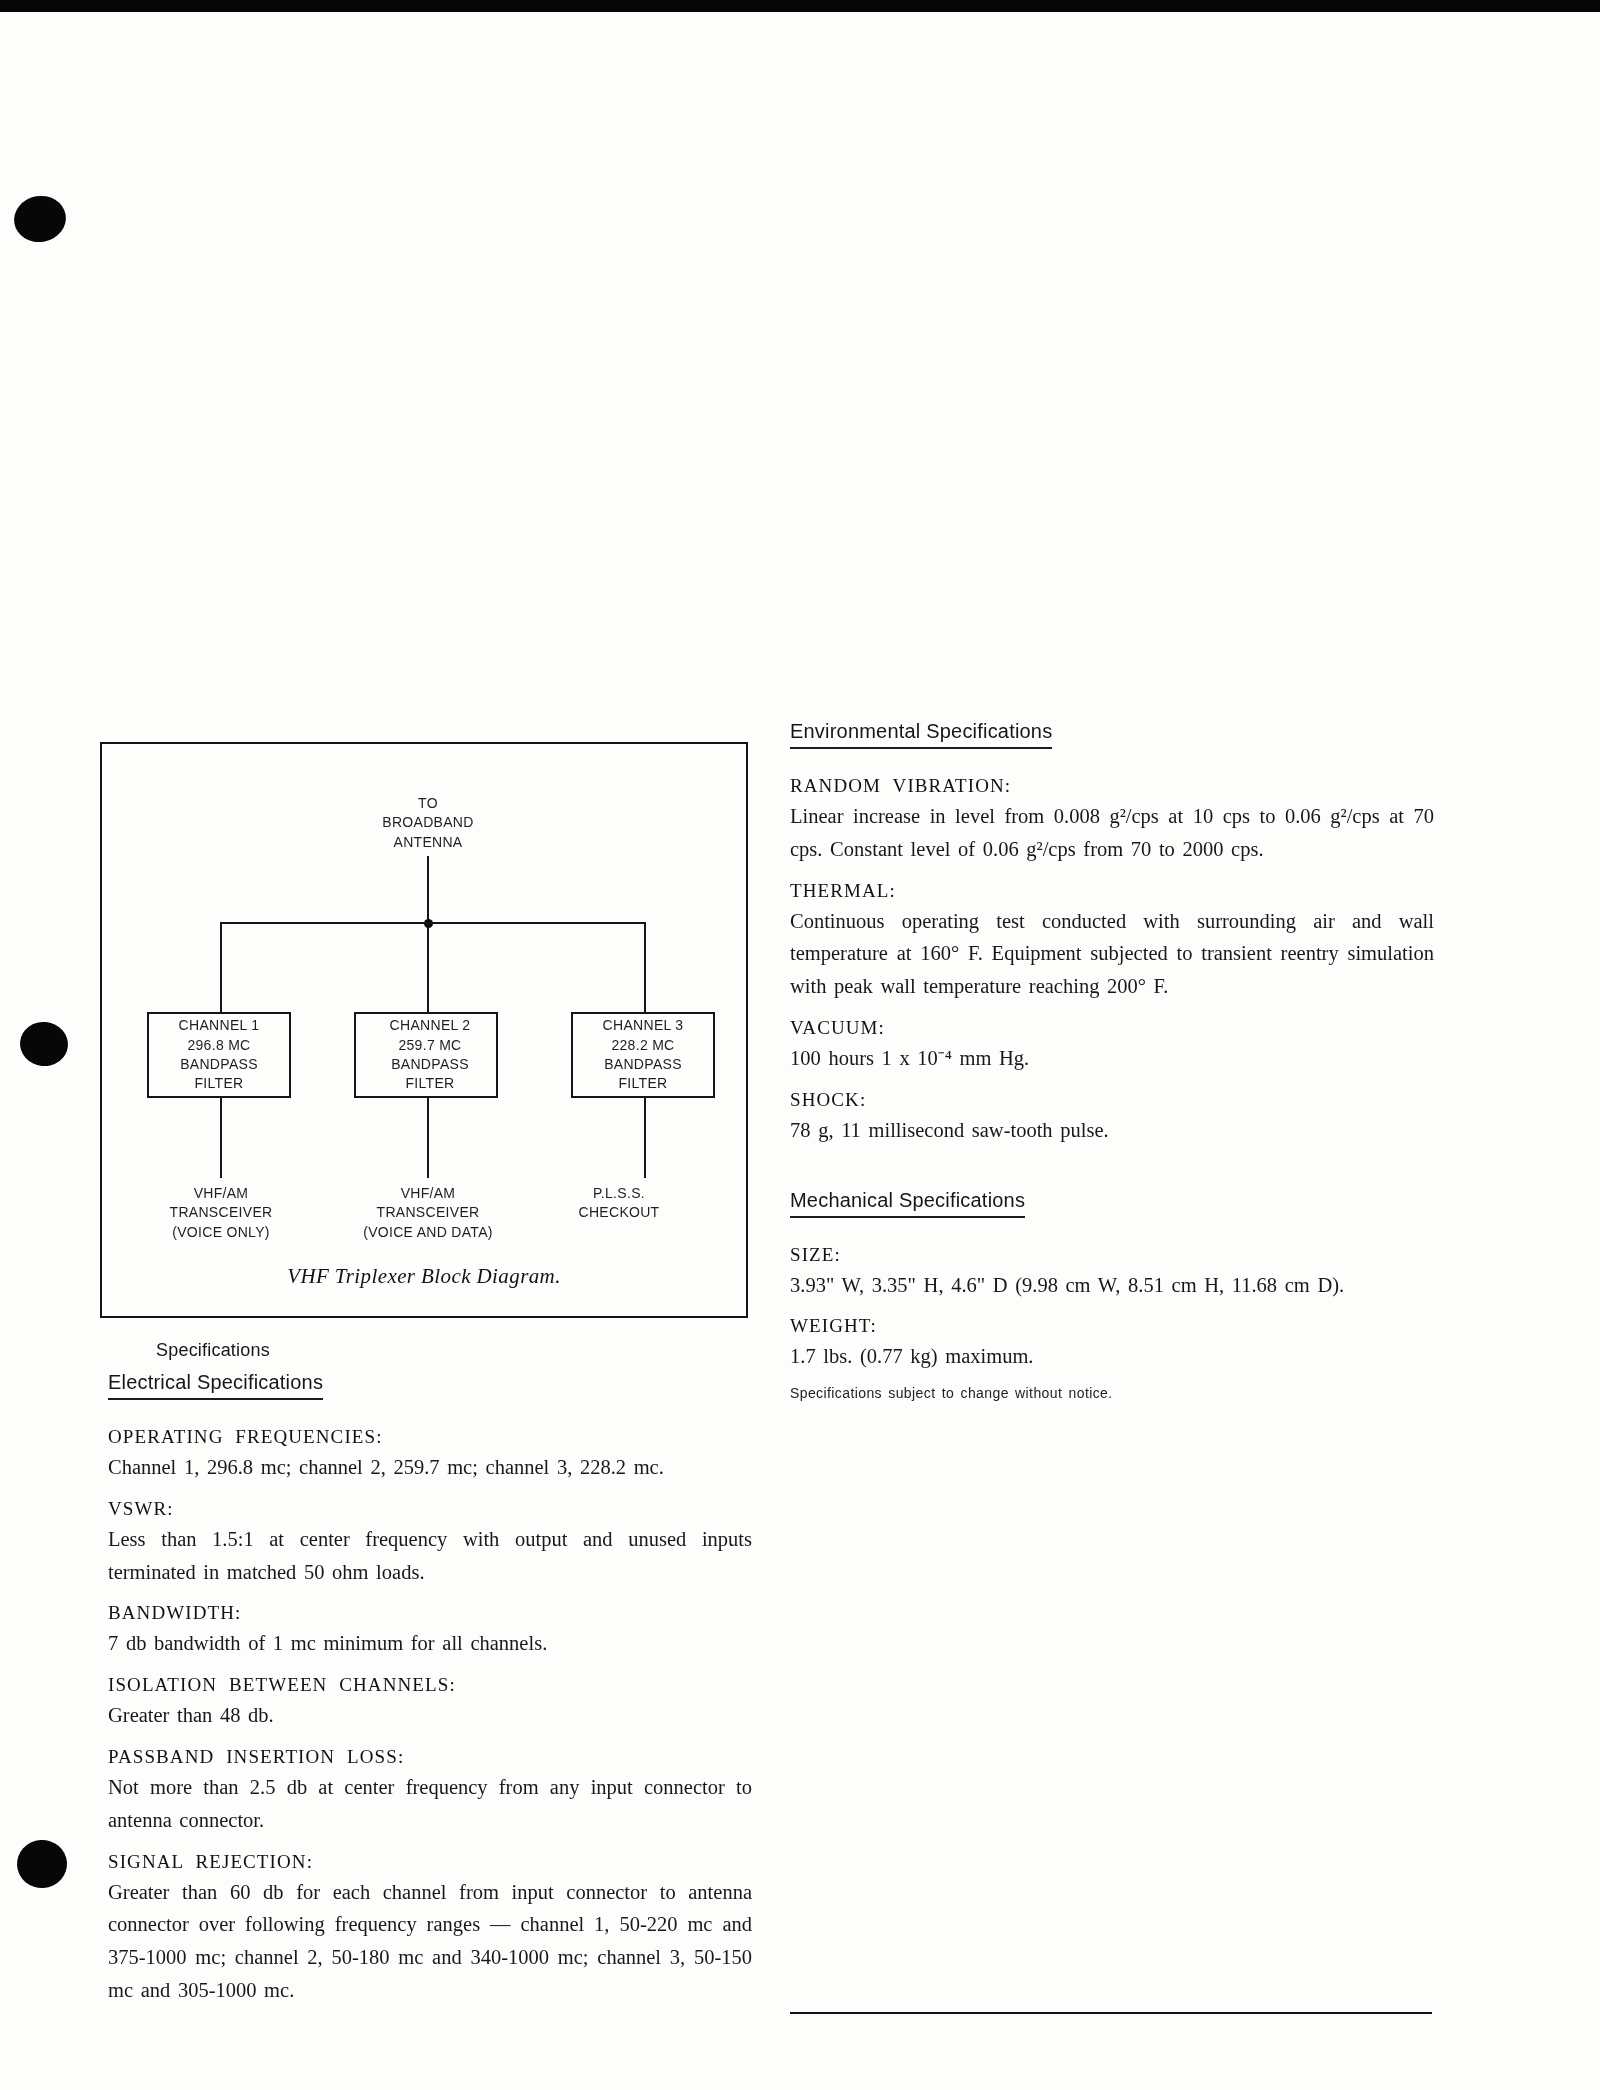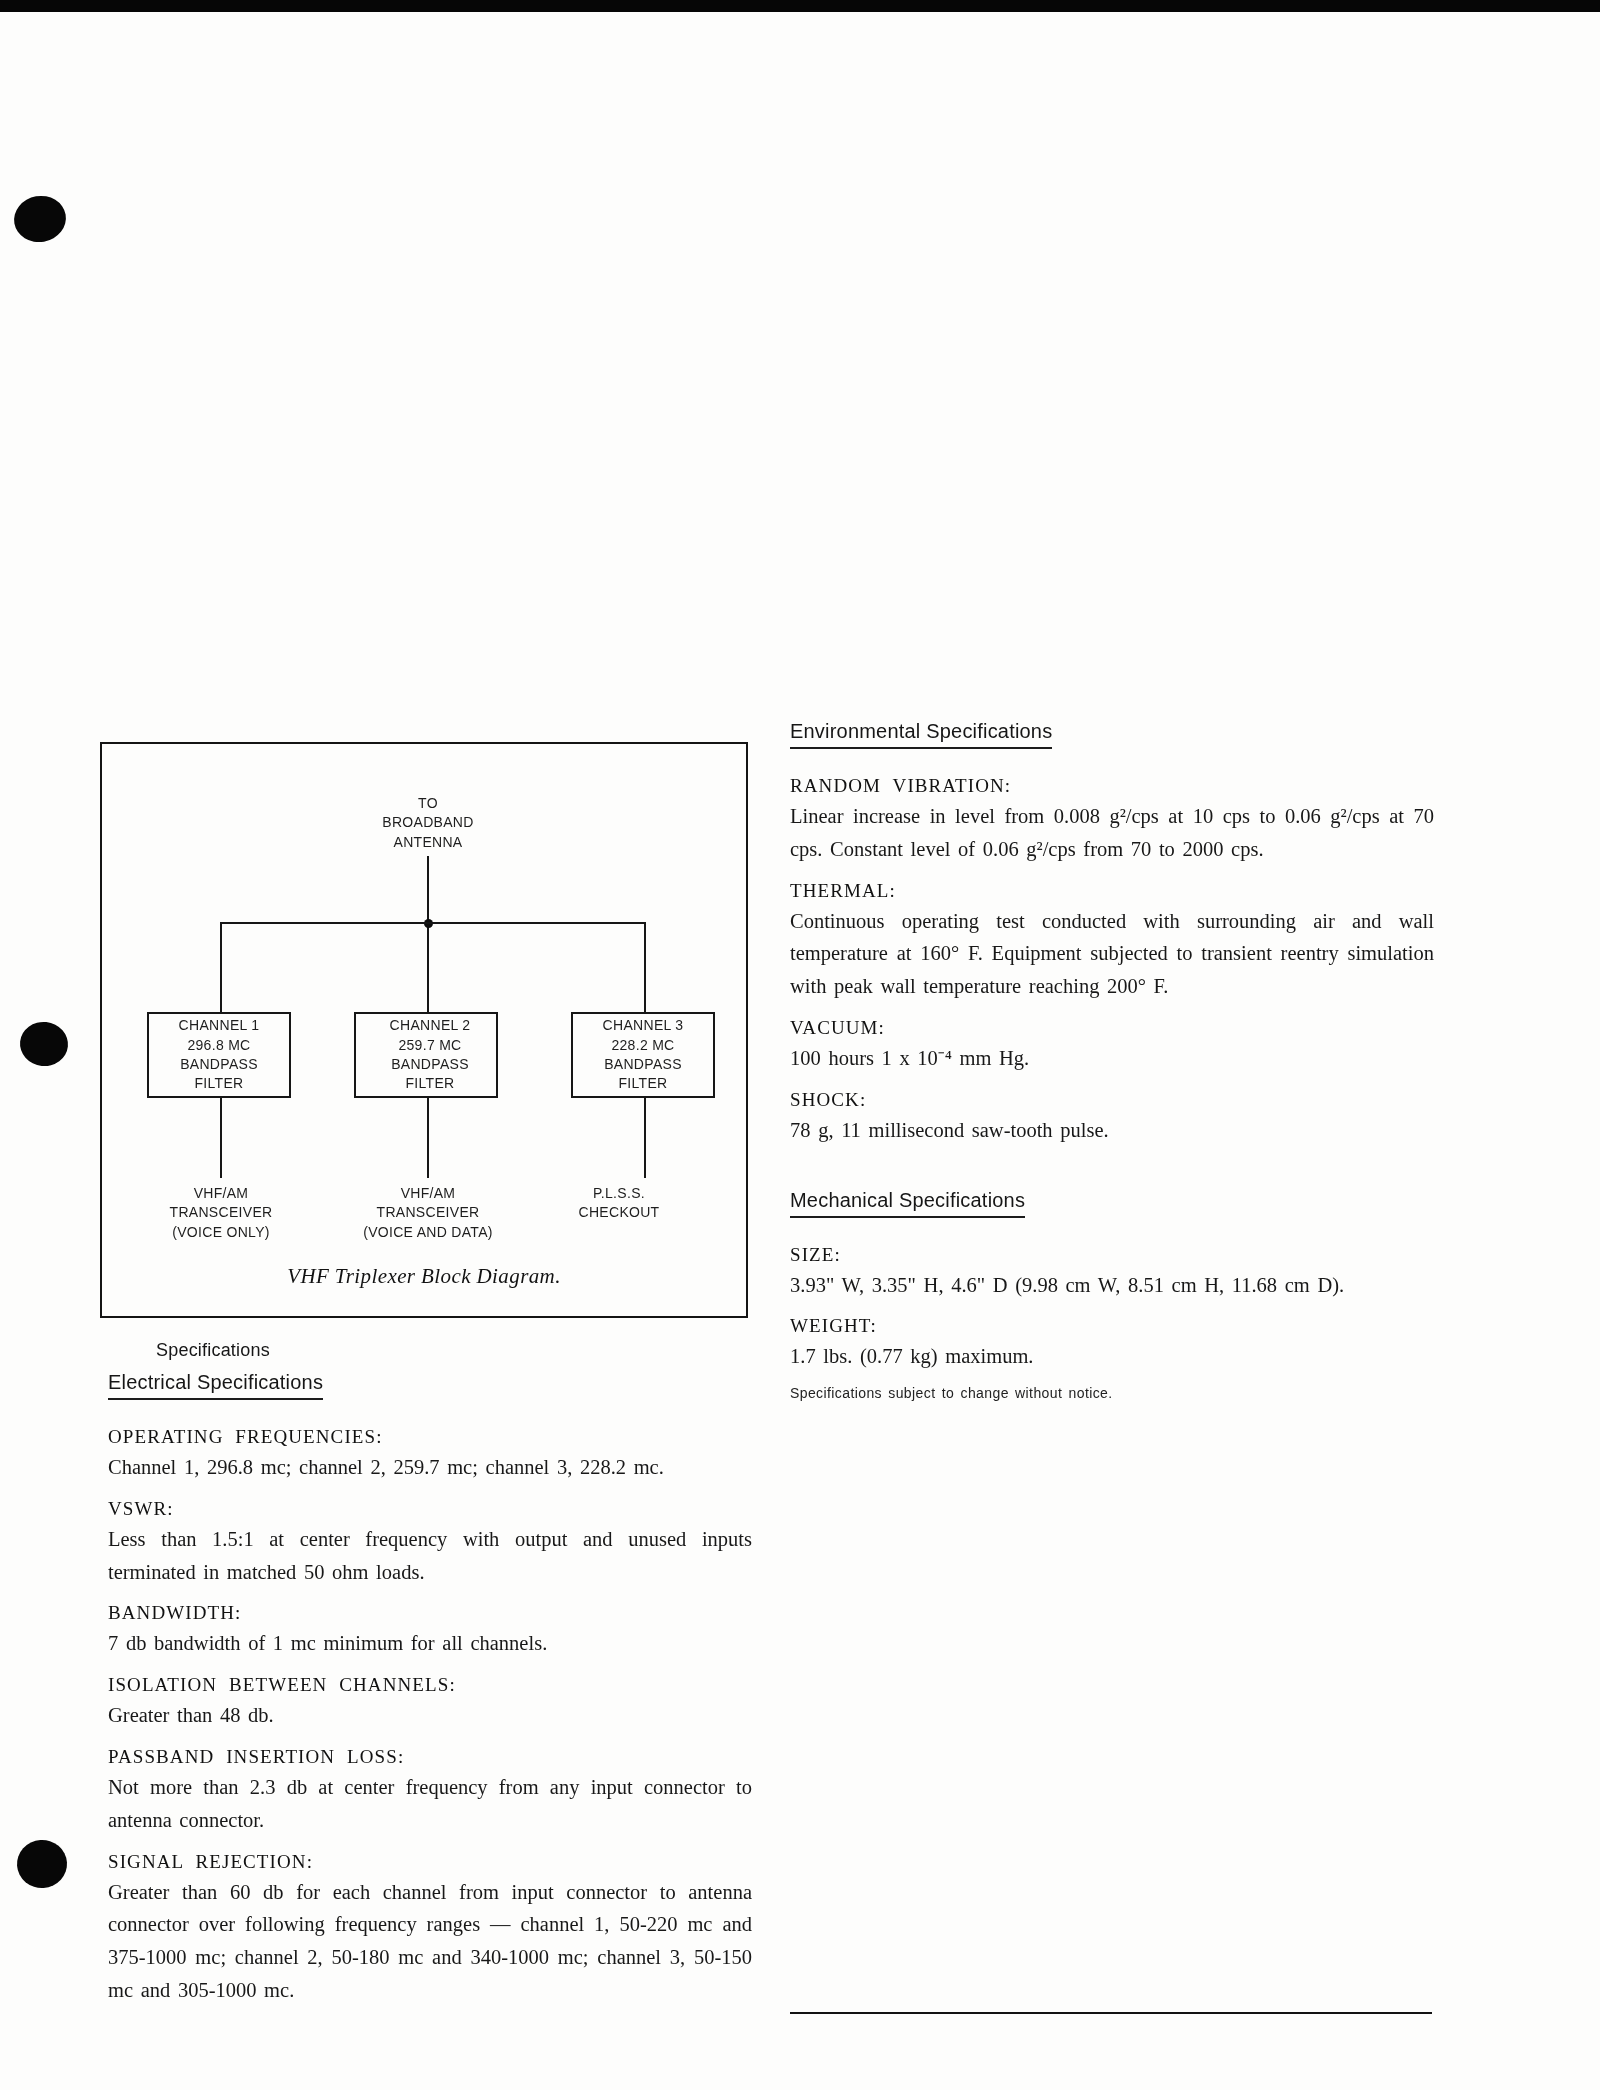--- a/index.html
+++ b/index.html
@@ -149,21 +149,21 @@
     <section class="sec">
       <div class="sec-h">BANDWIDTH:</div>
       <div class="sec-b">7 db bandwidth of 1 mc minimum for all channels.</div>
     </section>
     <section class="sec">
       <div class="sec-h">ISOLATION BETWEEN CHANNELS:</div>
       <div class="sec-b">Greater than 48 db.</div>
     </section>
     <section class="sec">
       <div class="sec-h">PASSBAND INSERTION LOSS:</div>
-      <div class="sec-b">Not more than 2.3 db at center frequency from any input connector to antenna connector.</div>
+      <div class="sec-b">Not more than 2.5 db at center frequency from any input connector to antenna connector.</div>
     </section>
     <section class="sec">
       <div class="sec-h">SIGNAL REJECTION:</div>
       <div class="sec-b">Greater than 60 db for each channel from input connector to antenna connector over following frequency ranges — channel 1, 50-220 mc and 375-1000 mc; channel 2, 50-180 mc and 340-1000 mc; channel 3, 50-150 mc and 305-1000 mc.</div>
     </section>
   </div>
 
   <div class="col col-right">
     <div>
       <span class="subhead">Environmental Specifications</span>

